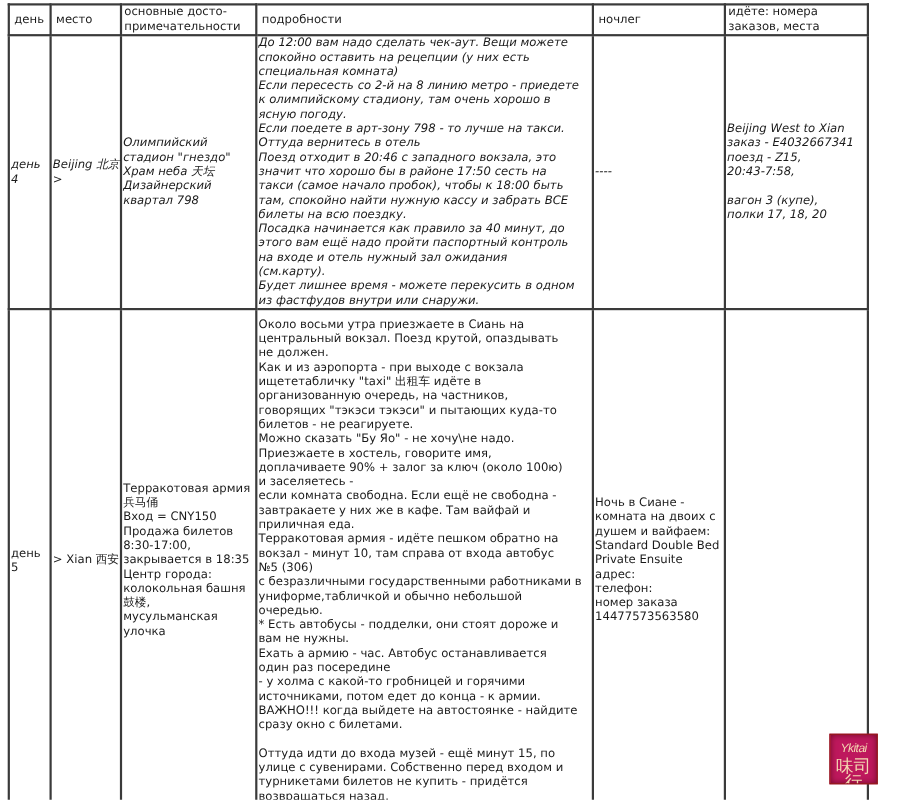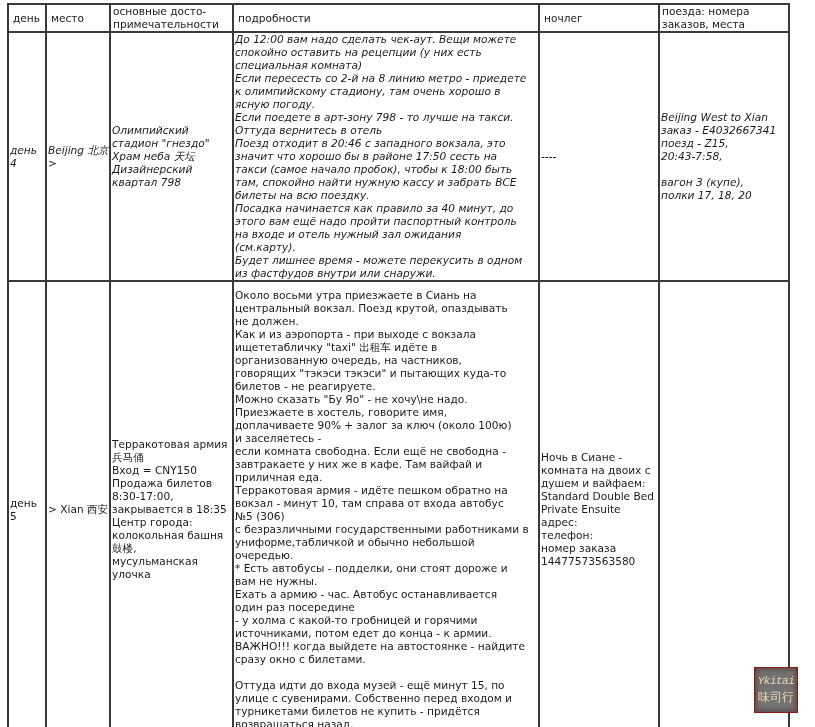--- a/index.html
+++ b/index.html
@@ -25,30 +25,30 @@
   .col-sights { width: 123px; }
   .col-details { width: 306px; }
   .col-lodging { width: 120px; }
   .col-trains { width: 130px; }
   .line { display: block; white-space: nowrap; }
   .blank { display: block; height: 13px; }
   .row4 td { height: 245px; font-style: italic; }
   .row5 td { height: 455px; }
   .logo {
     position: absolute; left: 754px; top: 667px; width: 42px; height: 44px;
-    background: #737373;
+    background: #be185d;
     border: 1px solid #8d1a12;
     box-shadow: inset 0 0 6px rgba(60,0,0,0.6);
     color: #f3d6b0;
-    font-family: Liberation Mono, monospace;
+    font-family: Liberation Sans, sans-serif;
     text-align: center;
     overflow: hidden;
   }
   .logo .latin { display: block; font-size: 11px; line-height: 14px; margin-top: 6px; letter-spacing: -0.5px; font-style: italic; }
-  .logo .cjk { display: block; font-size: 12px; line-height: 14px; margin-top: 3px; }
+  .logo .cjk { display: block; font-size: 16px; line-height: 14px; margin-top: 3px; }
 </style>
 </head>
 <body>
 
 <table class="itinerary">
   <colgroup>
     <col class="col-day">
       <col class="col-place">
       <col class="col-sights">
       <col class="col-details">
@@ -59,21 +59,21 @@
       <tr class="header">
     <td class="h-day"><span>день</span></td>
     <td class="h-place"><span>место</span></td>
     <td class="h-sights">
       <span class="line">основные досто-</span>
       <span class="line">примечательности</span>
     </td>
     <td class="h-details"><span>подробности</span></td>
     <td class="h-lodging"><span>ночлег</span></td>
     <td class="h-trains">
-      <span class="line">поезда: номера</span>
+      <span class="line">идёте: номера</span>
       <span class="line">заказов, места</span>
     </td>
   </tr>
 
   <tr class="row4">
     <td>
       <span class="line">день</span>
       <span class="line">4</span>
     </td>
     <td>

